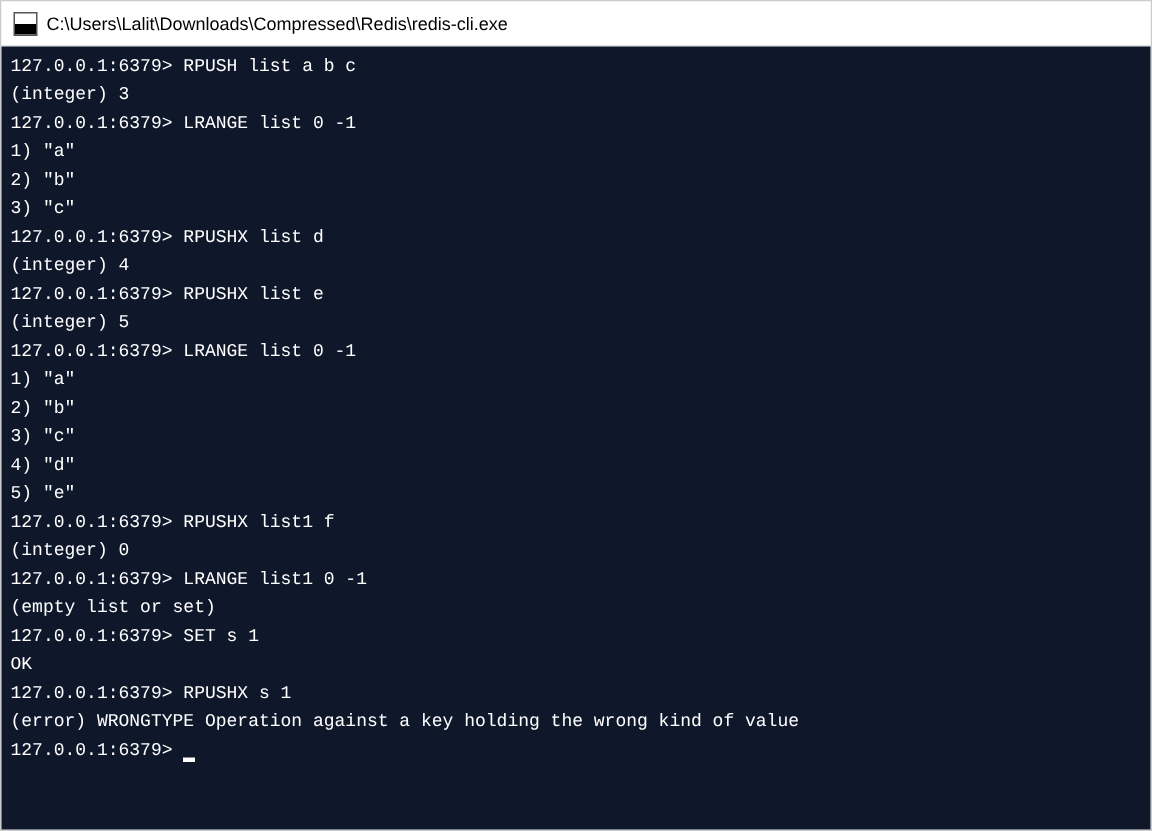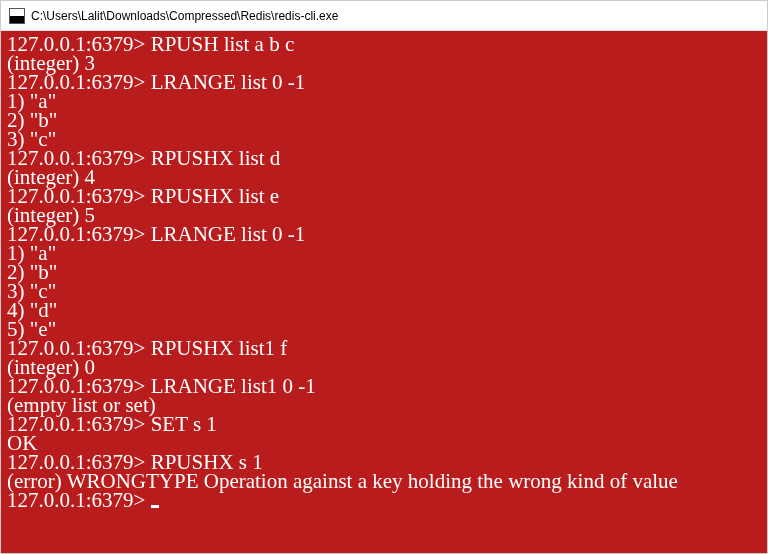--- a/index.html
+++ b/index.html
@@ -35,28 +35,28 @@
     .titlebar-icon {
       width: 16px;
       height: 16px;
       margin-right: 6px;
       display: inline-block;
       border: 1px solid #555;
       background: linear-gradient(to bottom, #fff 50%, #000 50%);
     }
     .terminal {
       flex: 1;
-      background: #b91c1c;
+      background: #0f172a;
       color: #fff;
       padding: 4px 6px;
-      font-size: 21px;
+      font-size: 12px;
       line-height: 19px;
       white-space: pre;
       overflow: hidden;
-      font-family: Liberation Serif, serif;
+      font-family: Liberation Mono, monospace;
     }
     .line {
       display: block;
     }
     .cursor {
       display: inline-block;
       width: 8px;
       height: 3px;
       background: #fff;
       vertical-align: bottom;

